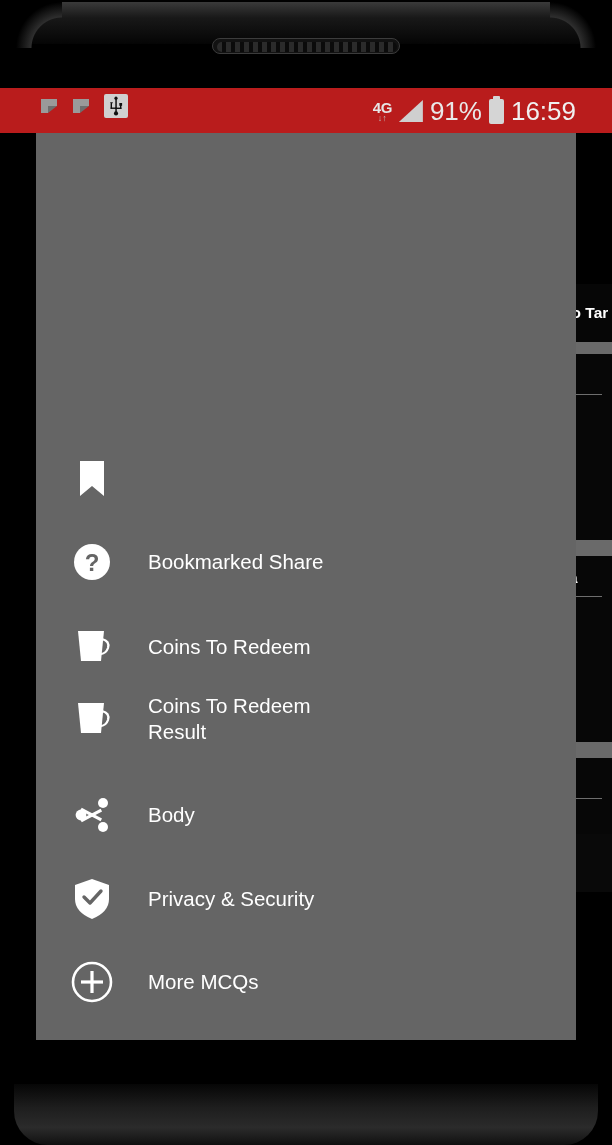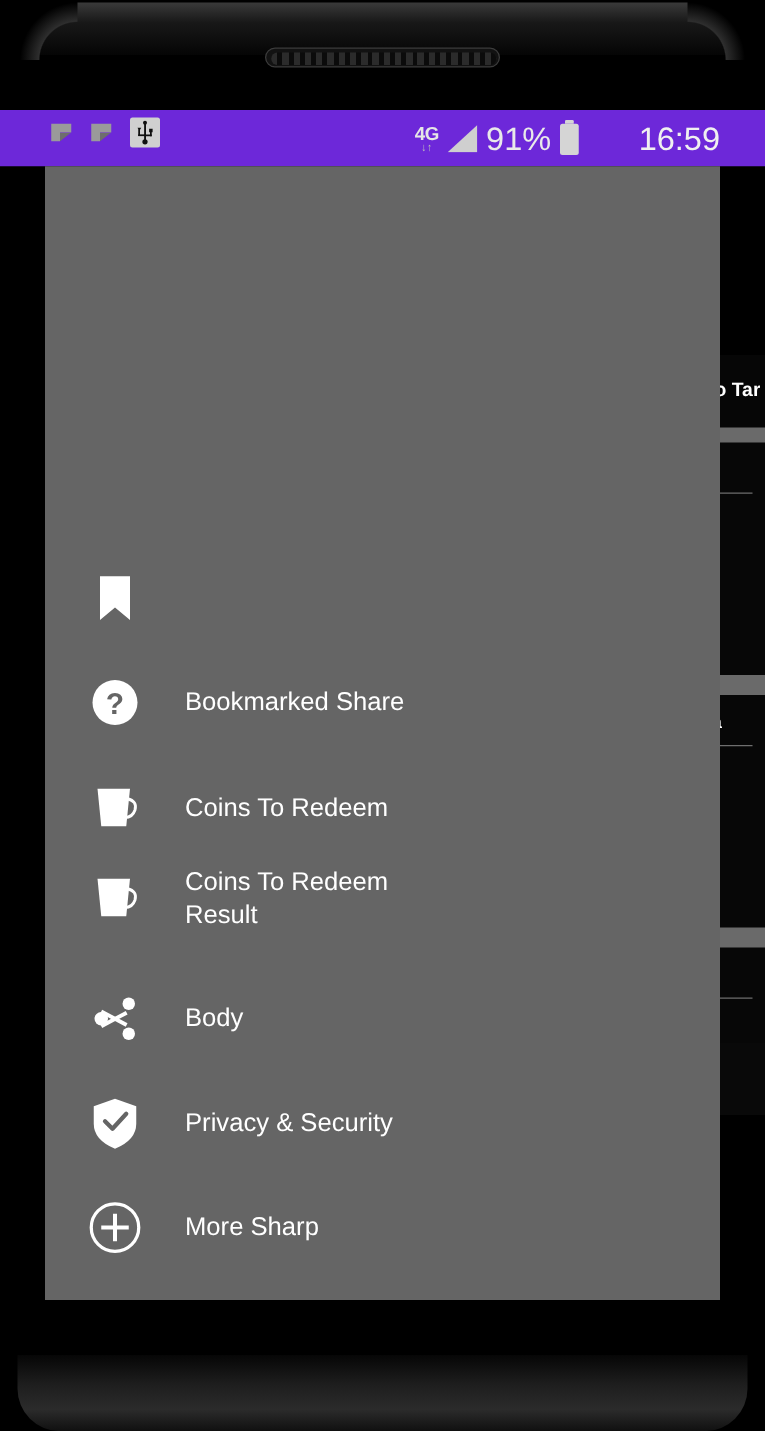--- a/index.html
+++ b/index.html
@@ -48,21 +48,21 @@
 
   
   #screen {
     position:absolute; left:0px; top:88px; width:612px; height:996px;
     background:#000; overflow:hidden;
   }
 
   
   #statusbar {
     position:absolute; left:0; top:0; width:612px; height:45px;
-    background:#6d28d9; color:#d8d8d8;
+    background:#b91c1c; color:#d8d8d8;
   }
   .sb-left { position:absolute; left:40px; top:6px; display:flex; gap:10px; align-items:center; }
   .sb-flag { width:22px; height:22px; position:relative; }
   .sb-flag i {
     position:absolute; display:block; background:#9a9a9a;
   }
   .sb-flag i.a { left:1px; top:4px; width:7px; height:14px; }
   .sb-flag i.b { left:8px; top:4px; width:9px; height:7px; }
   .sb-flag i.c {
     left:8px; top:11px; width:9px; height:7px; background:#6e6e6e;
@@ -85,21 +85,21 @@
   }
   .pct { font-size:26px; color:#e9e9e9; letter-spacing:0px; }
   .battery {
     width:15px; height:25px; background:#d5d5d5; border-radius:2px;
     position:relative;
   }
   .battery:before {
     content:""; position:absolute; left:4px; top:-3px; width:7px; height:3px;
     background:#d5d5d5; border-radius:1px 1px 0 0;
   }
-  .clock { font-size:26px; color:#f0f0f0;margin-left:41px; }
+  .clock { font-size:26px; color:#f0f0f0; }
 
   
   #content-panel {
     position:absolute; left:398px; top:196px; width:214px; height:608px;
     background:#6a6a6a;
   }
   #app-toolbar {
     position:absolute; left:0px; top:0px; width:214px; height:58px;
     background:#060606; display:flex; align-items:center;
   }
@@ -388,20 +388,20 @@
         </div>
 
         <div class="drawer-item" style="top:818px;">
           <span class="di-icon">
             <svg width="42" height="42" viewBox="0 0 42 42">
               <circle cx="21" cy="21" r="19" fill="none" stroke="#fff" stroke-width="2.6"></circle>
               <rect x="19.4" y="10" width="3.2" height="22" fill="#fff"></rect>
               <rect x="10" y="19.4" width="22" height="3.2" fill="#fff"></rect>
             </svg>
           </span>
-          <span class="di-label">More Sharp</span>
+          <span class="di-label">More MCQs</span>
         </div>
 
       </div>
     </div>
 
   </div>
 </div>
 
 </body></html>

